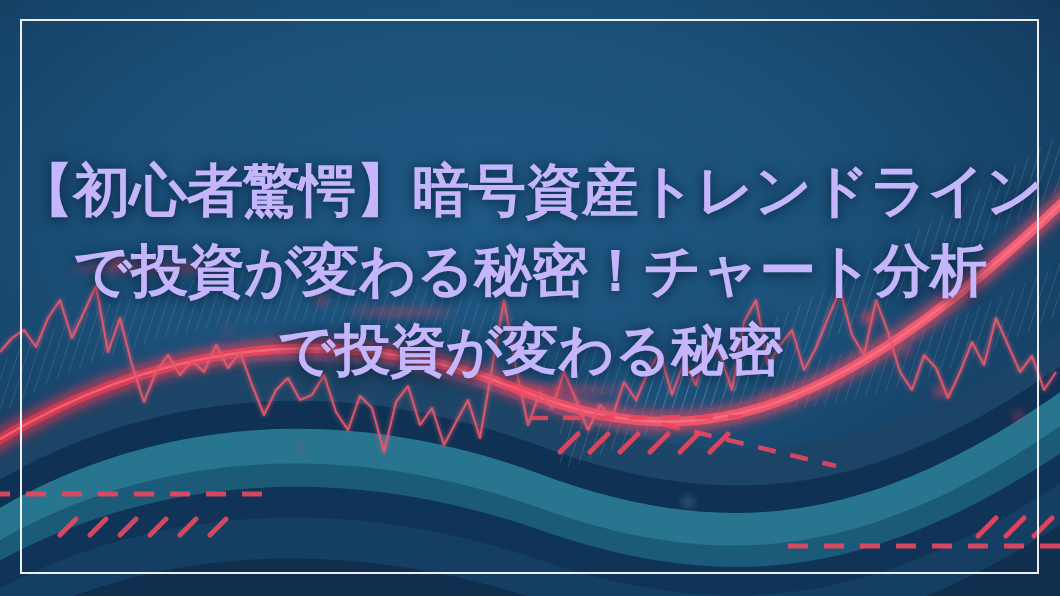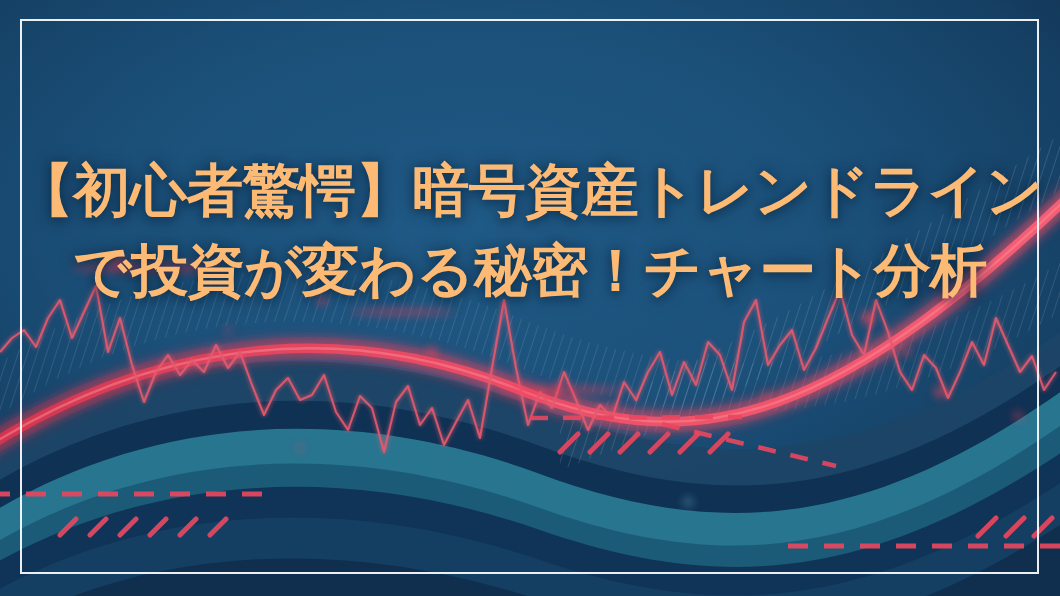--- a/index.html
+++ b/index.html
@@ -36,21 +36,21 @@
   #title-block {
     position: absolute;
     left: 0;
     top: 150px;
     width: 1060px;
     text-align: center;
     z-index: 20;
   }
   .title-line {
     display: block;
-    color: #fdba74;
+    color: #c4b5fd;
     font-weight: 700;
     font-size: 57px;
     line-height: 80px;
     letter-spacing: -0.5px;
     white-space: nowrap;
     text-shadow: 0 2px 10px rgba(8,28,50,0.55),
                  0 0 18px rgba(10,35,60,0.45);
   }
   .title-line.l3 { font-size: 56px; }
 </style>
@@ -185,15 +185,16 @@
       <ellipse cx="560" cy="390" rx="64" ry="3.5" fill="#ff3b52" filter="url(#dotGlow)"></ellipse>
       <ellipse cx="402" cy="312" rx="52" ry="3" fill="#ff3b52" filter="url(#dotGlow)"></ellipse>
     </g>
   </svg>
 
   <div id="frame"></div>
 
   <div id="title-block">
     <span class="title-line l1">【初心者驚愕】暗号資産トレンドライン</span>
     <span class="title-line l2">で投資が変わる秘密！チャート分析</span>
+    <span class="title-line l3">で投資が変わる秘密</span>
   </div>
 
 </div>
 
 </body></html>

